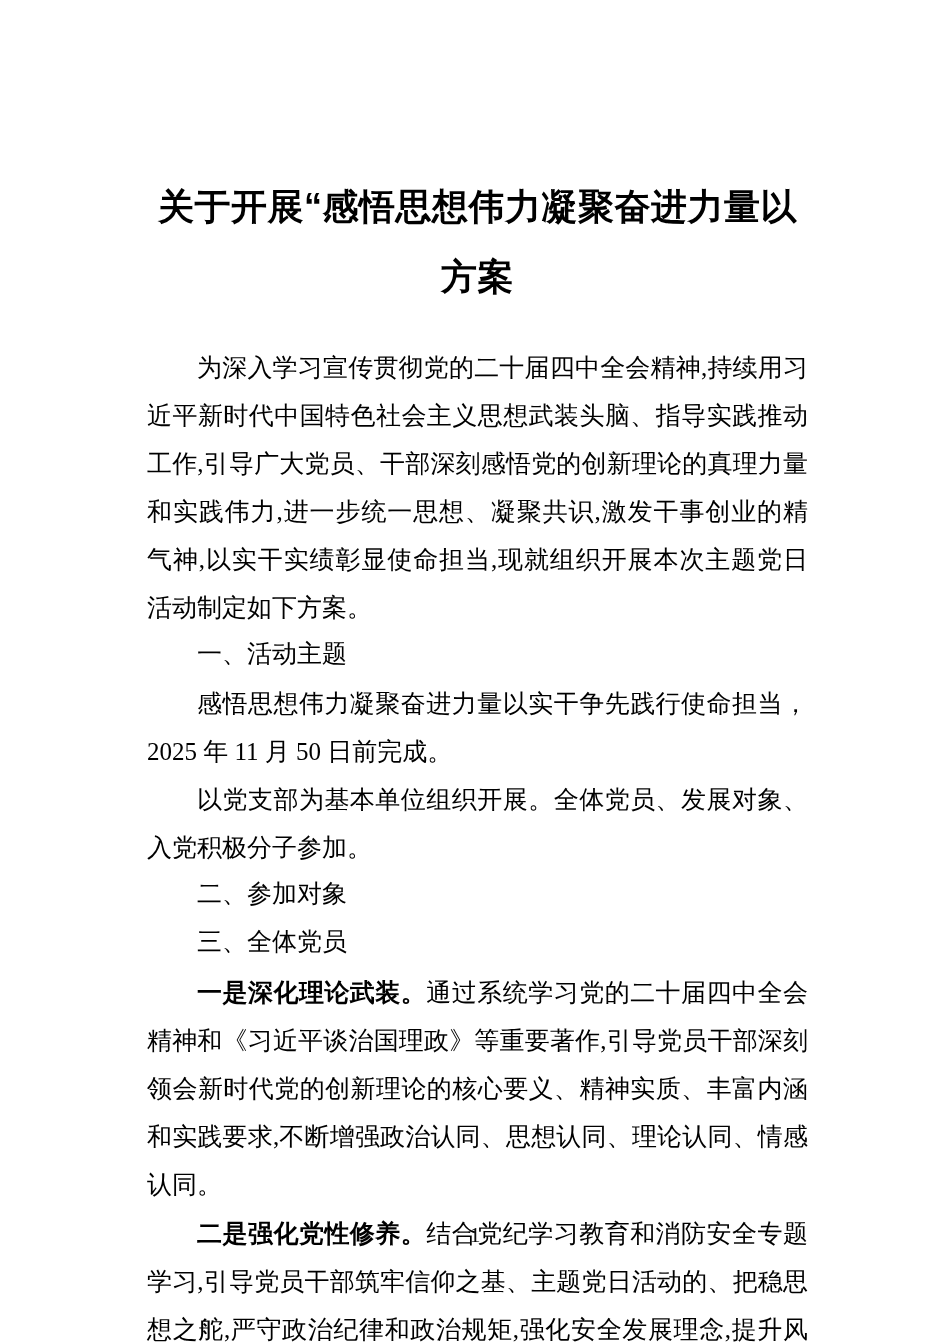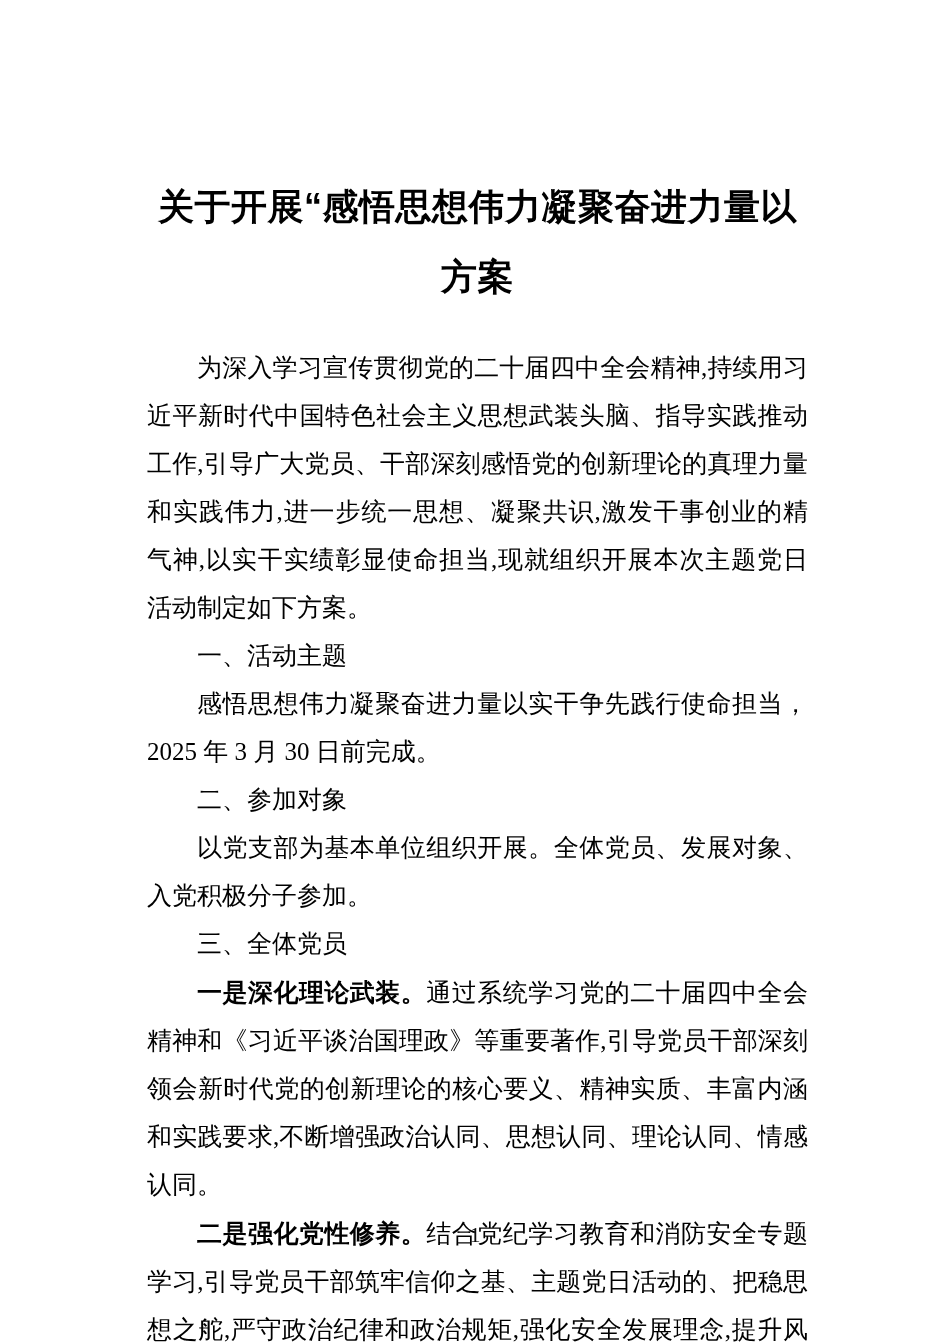--- a/index.html
+++ b/index.html
@@ -37,21 +37,21 @@
     font-size: 25px;
     line-height: 48px;
     text-align: justify;
     color: #000000;
   }
   .para {
     margin: 0;
     text-indent: 2em;
   }
   .section-heading {
-    font-family: Liberation Serif, serif;
+    font-family: Liberation Mono, monospace;
   }
   .lead {
     font-family: "Liberation Sans", "DejaVu Sans", sans-serif;
     font-weight: 700;
   }
   .page-number {
     position: absolute;
     left: 0;
     right: 0;
     bottom: 112px;
@@ -69,25 +69,25 @@
     <h1 class="doc-title">
       <span class="title-line">关于开展“感悟思想伟力凝聚奋进力量以</span>
       <span class="title-line">方案</span>
     </h1>
 
     <div class="doc-body">
       <p class="para">为深入学习宣传贯彻党的二十届四中全会精神,持续用习近平新时代中国特色社会主义思想武装头脑、指导实践推动工作,引导广大党员、干部深刻感悟党的创新理论的真理力量和实践伟力,进一步统一思想、凝聚共识,激发干事创业的精气神,以实干实绩彰显使命担当,现就组织开展本次主题党日活动制定如下方案。</p>
 
       <p class="para section-heading">一、活动主题</p>
 
-      <p class="para">感悟思想伟力凝聚奋进力量以实干争先践行使命担当，2025 年 3 月 30 日前完成。</p>
+      <p class="para">感悟思想伟力凝聚奋进力量以实干争先践行使命担当，2025 年 11 月 50 日前完成。</p>
+
+      <p class="para">以党支部为基本单位组织开展。全体党员、发展对象、入党积极分子参加。</p>
 
       <p class="para section-heading">二、参加对象</p>
-
-      <p class="para">以党支部为基本单位组织开展。全体党员、发展对象、入党积极分子参加。</p>
 
       <p class="para section-heading">三、全体党员</p>
 
       <p class="para"><strong class="lead">一是深化理论武装。</strong><span>通过系统学习党的二十届四中全会精神和《习近平谈治国理政》等重要著作,引导党员干部深刻领会新时代党的创新理论的核心要义、精神实质、丰富内涵和实践要求,不断增强政治认同、思想认同、理论认同、情感认同。</span></p>
 
       <p class="para"><strong class="lead">二是强化党性修养。</strong><span>结合党纪学习教育和消防安全专题学习,引导党员干部筑牢信仰之基、主题党日活动的、把稳思想之舵,严守政治纪律和政治规矩,强化安全发展理念,提升风险防范意识。</span></p>
     </div>
 
   </div>
 

